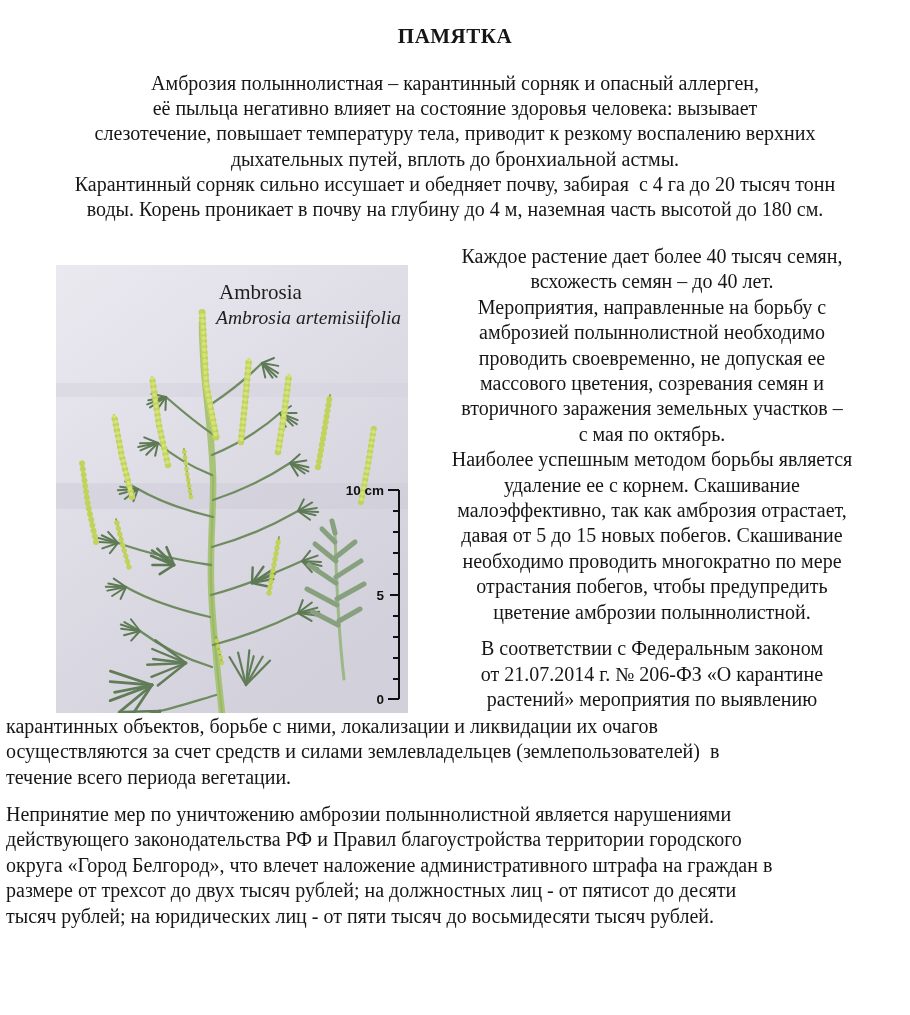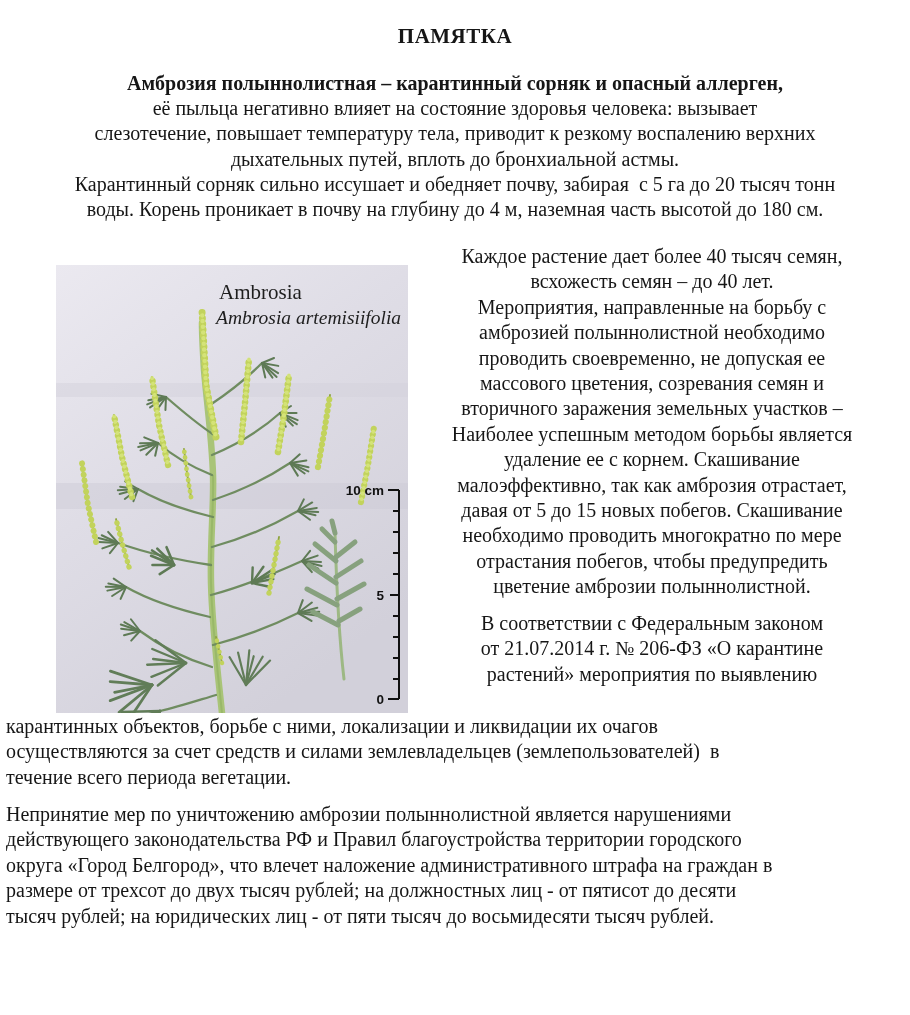--- a/index.html
+++ b/index.html
@@ -9,21 +9,21 @@
   }
   .line{white-space:pre;}
   .title{
     position:absolute;top:24px;left:0;right:0;text-align:center;
     font-weight:bold;font-size:21px;letter-spacing:0.5px;
   }
   .intro{
     position:absolute;top:71px;left:6px;right:6px;text-align:center;
     font-size:20px;line-height:25.2px;
   }
-  .intro .heading-line{font-weight:bold;}
+  .intro .heading-line{font-weight:normal;}
   .photo-fig{position:absolute;left:44px;top:253px;width:352px;height:448px;margin:12px;}
   .photo-fig svg{display:block;}
   .col{
     position:absolute;left:398px;top:244px;width:508px;text-align:center;
     font-size:20px;line-height:25.4px;
   }
   .col .para2{margin-top:11px;text-align:center;}
   .wrap-cont{
     position:absolute;top:714px;left:6px;right:6px;text-align:left;
     font-size:20px;line-height:25.4px;
@@ -41,21 +41,21 @@
 <div class="doc">
 
   <div class="title">ПАМЯТКА</div>
 
   <div class="intro">
     <div class="heading-line line">Амброзия полыннолистная – карантинный сорняк и опасный аллерген,</div>
     <div>
         <div class="line">её пыльца негативно влияет на состояние здоровья человека: вызывает</div>
         <div class="line">слезотечение, повышает температуру тела, приводит к резкому воспалению верхних</div>
         <div class="line">дыхательных путей, вплоть до бронхиальной астмы.</div>
-        <div class="line">Карантинный сорняк сильно иссушает и обедняет почву, забирая  с 5 га до 20 тысяч тонн</div>
+        <div class="line">Карантинный сорняк сильно иссушает и обедняет почву, забирая  с 4 га до 20 тысяч тонн</div>
         <div class="line">воды. Корень проникает в почву на глубину до 4 м, наземная часть высотой до 180 см.</div>
       </div>
   </div>
 
   <figure class="photo-fig">
     <svg width="352" height="448" viewBox="0 0 352 448">
       <defs>
         <linearGradient id="pbg" x1="0" y1="0" x2="0.6" y2="1">
           <stop offset="0" stop-color="#ebe9f0"></stop>
           <stop offset="0.45" stop-color="#dfdde6"></stop>
@@ -207,20 +207,21 @@
 
   <div class="col">
     <div>
         <div class="line">Каждое растение дает более 40 тысяч семян,</div>
         <div class="line">всхожесть семян – до 40 лет.</div>
         <div class="line">Мероприятия, направленные на борьбу с</div>
         <div class="line">амброзией полыннолистной необходимо</div>
         <div class="line">проводить своевременно, не допуская ее</div>
         <div class="line">массового цветения, созревания семян и</div>
         <div class="line">вторичного заражения земельных участков –</div>
+        <div class="line">с мая по октябрь.</div>
         <div class="line">Наиболее успешным методом борьбы является</div>
         <div class="line">удаление ее с корнем. Скашивание</div>
         <div class="line">малоэффективно, так как амброзия отрастает,</div>
         <div class="line">давая от 5 до 15 новых побегов. Скашивание</div>
         <div class="line">необходимо проводить многократно по мере</div>
         <div class="line">отрастания побегов, чтобы предупредить</div>
         <div class="line">цветение амброзии полыннолистной.</div>
       </div>
     <div class="para2">
         <div class="line">В соответствии с Федеральным законом</div>

